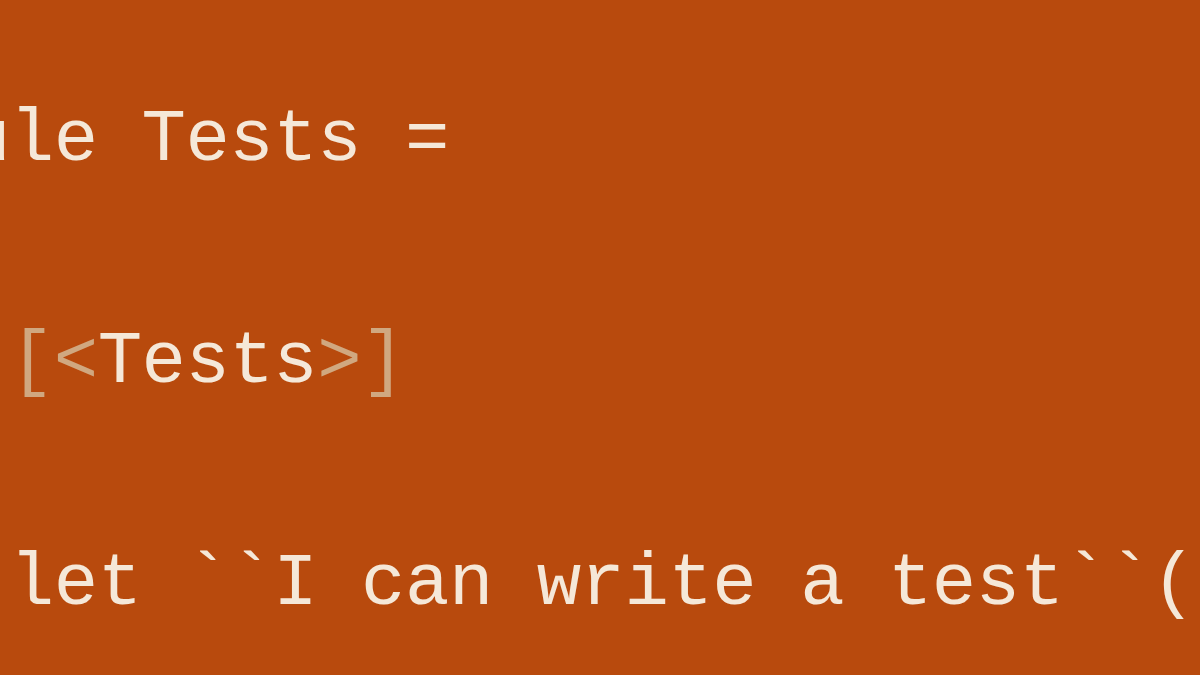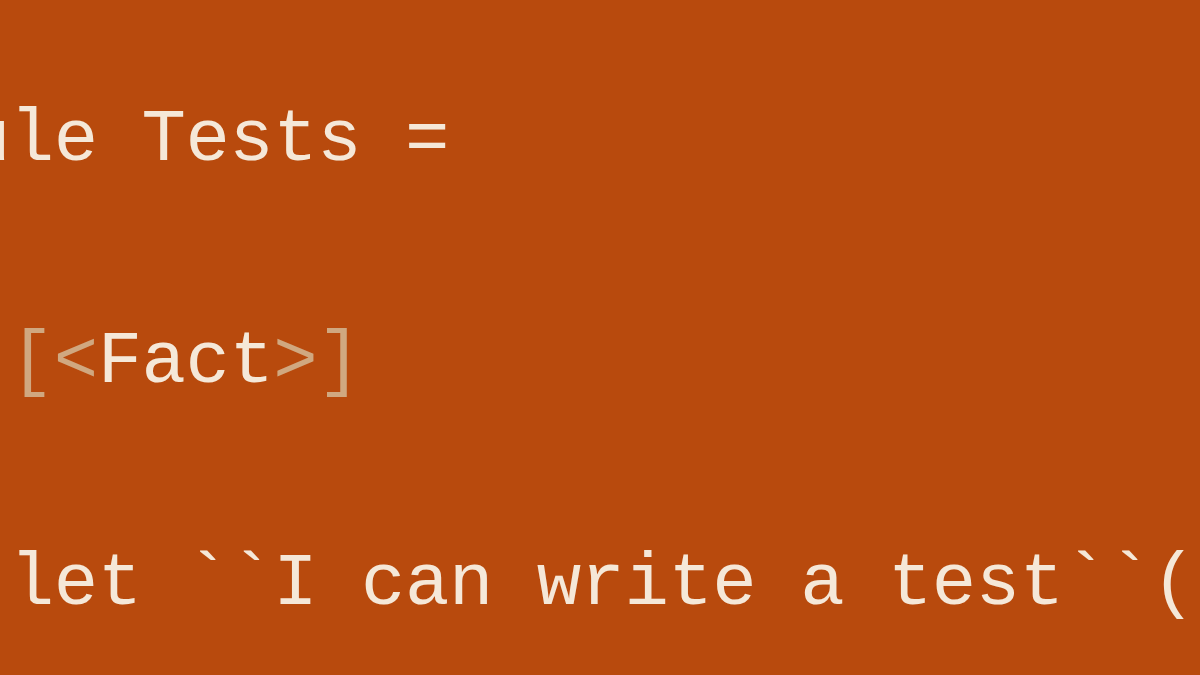--- a/index.html
+++ b/index.html
@@ -33,18 +33,18 @@
     }
     .light {
       color: #f5e8d8;
     }
   </style>
 </head>
 <body>
 
 <div class="code-container">
 <span class="line"><span class="light">dule Tests =</span></span>
-<span class="line"><span class="gray">  [</span><span class="gray">&lt;</span><span class="light">Fact</span><span class="gray">&gt;</span><span class="gray">]</span></span>
+<span class="line"><span class="gray">  [</span><span class="gray">&lt;</span><span class="light">Tests</span><span class="gray">&gt;</span><span class="gray">]</span></span>
 <span class="line"><span class="light">  let ``I can write a test``(</span></span>
 
 
 
 </div>
 
 </body></html>

